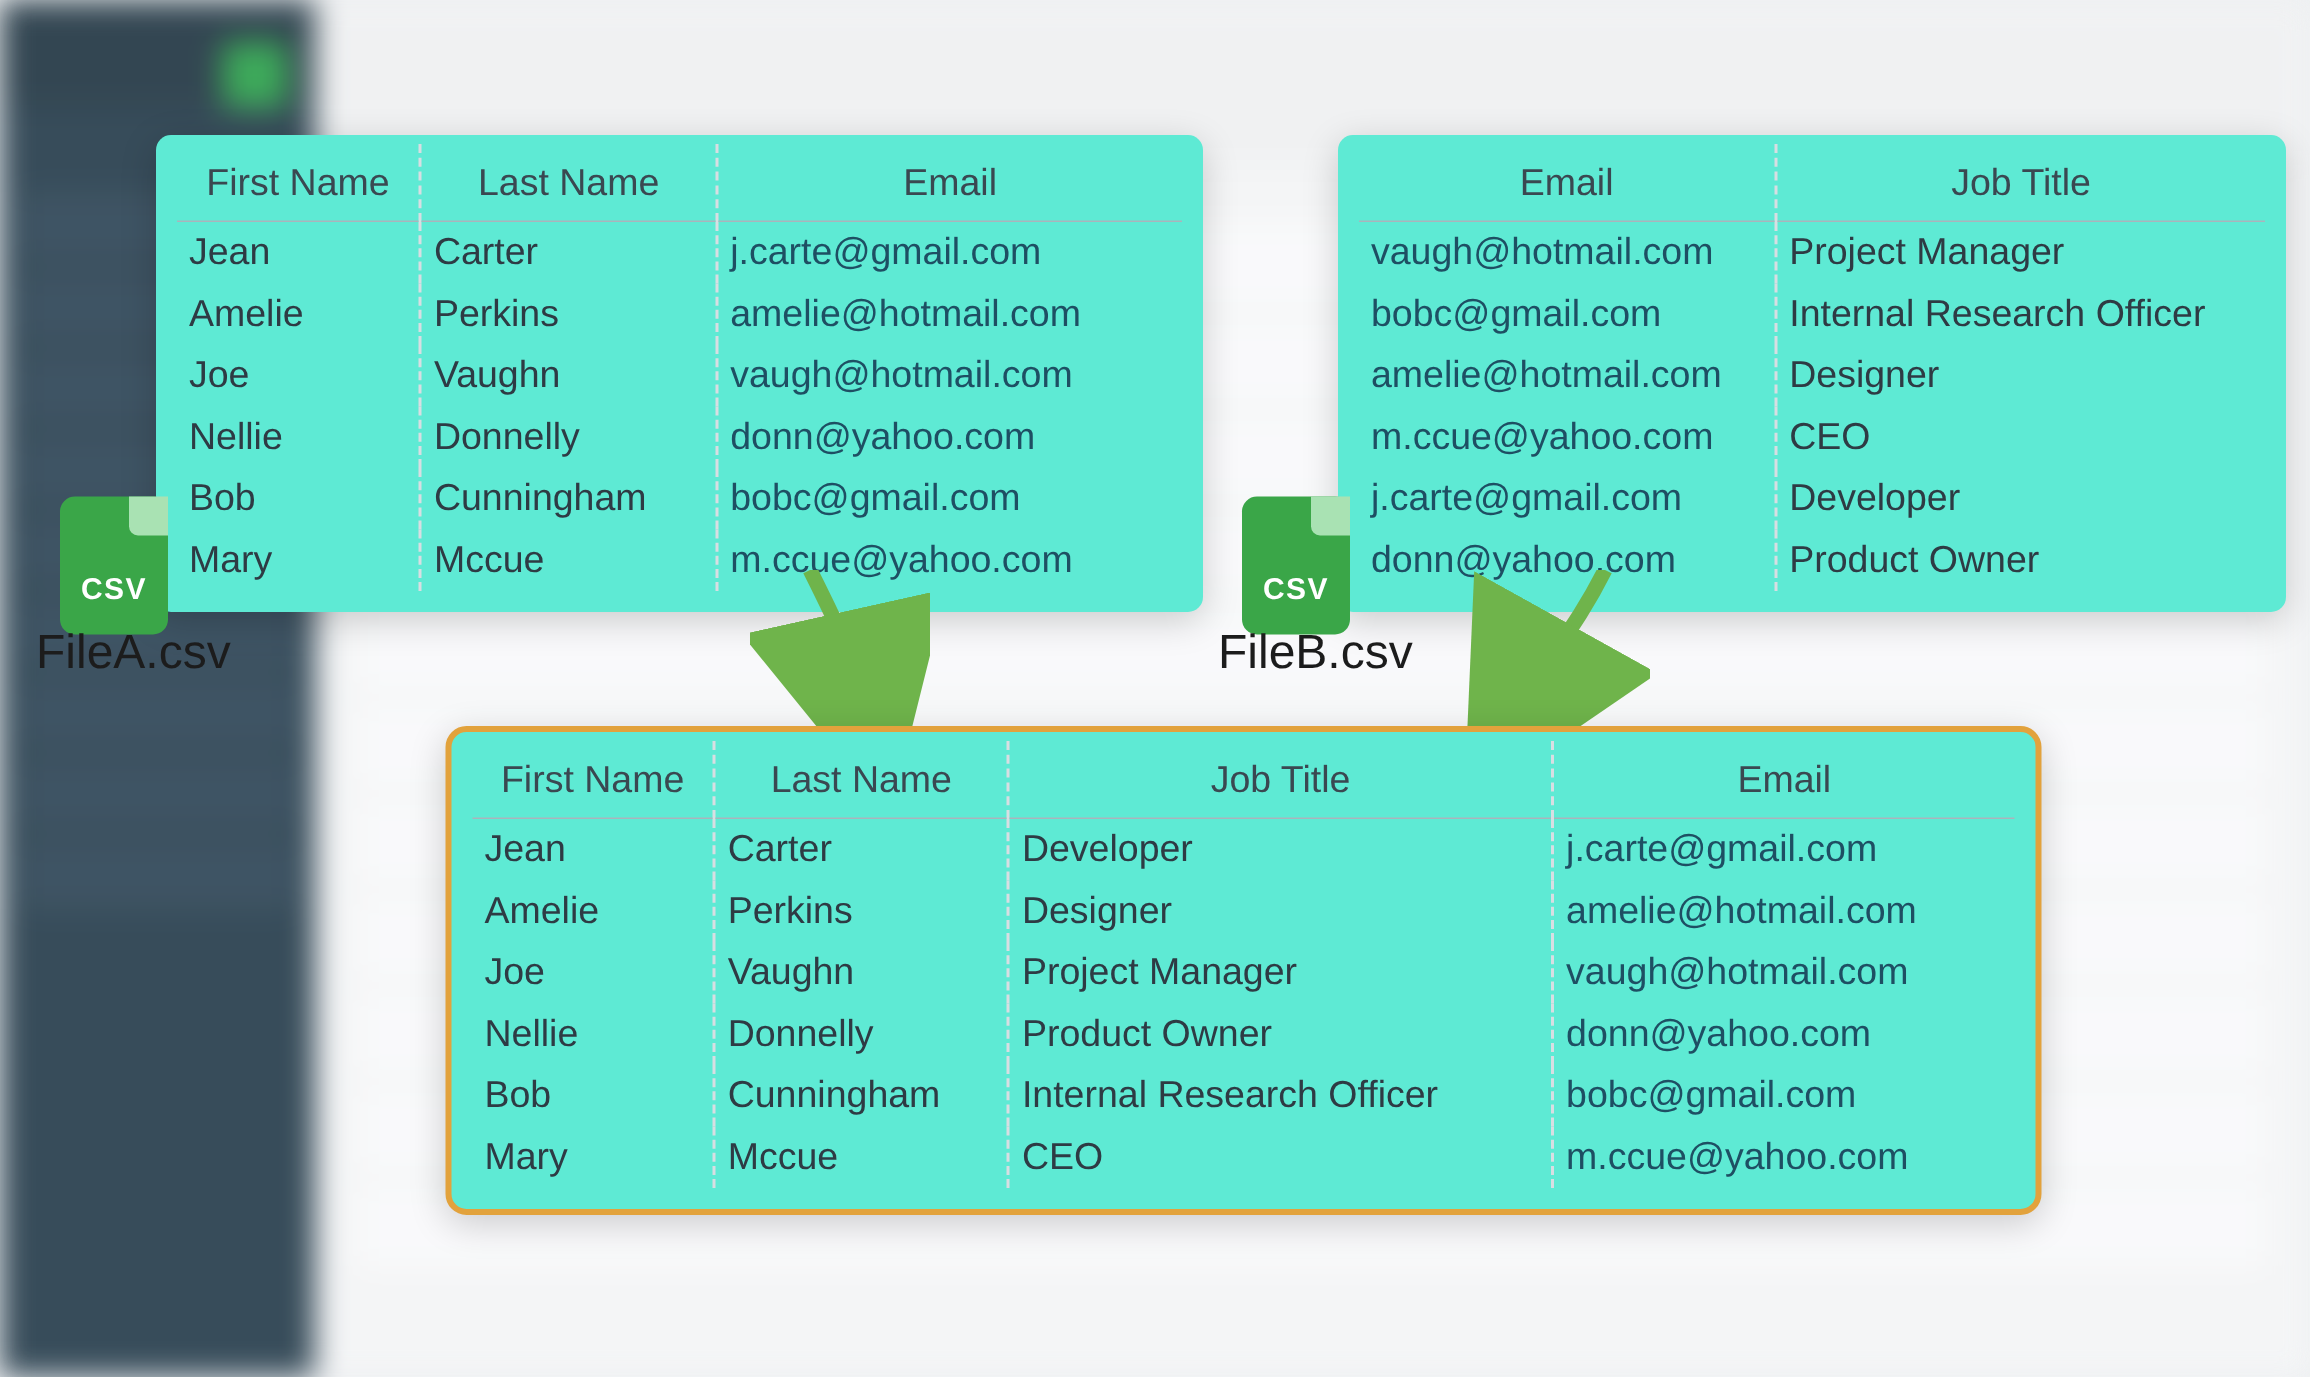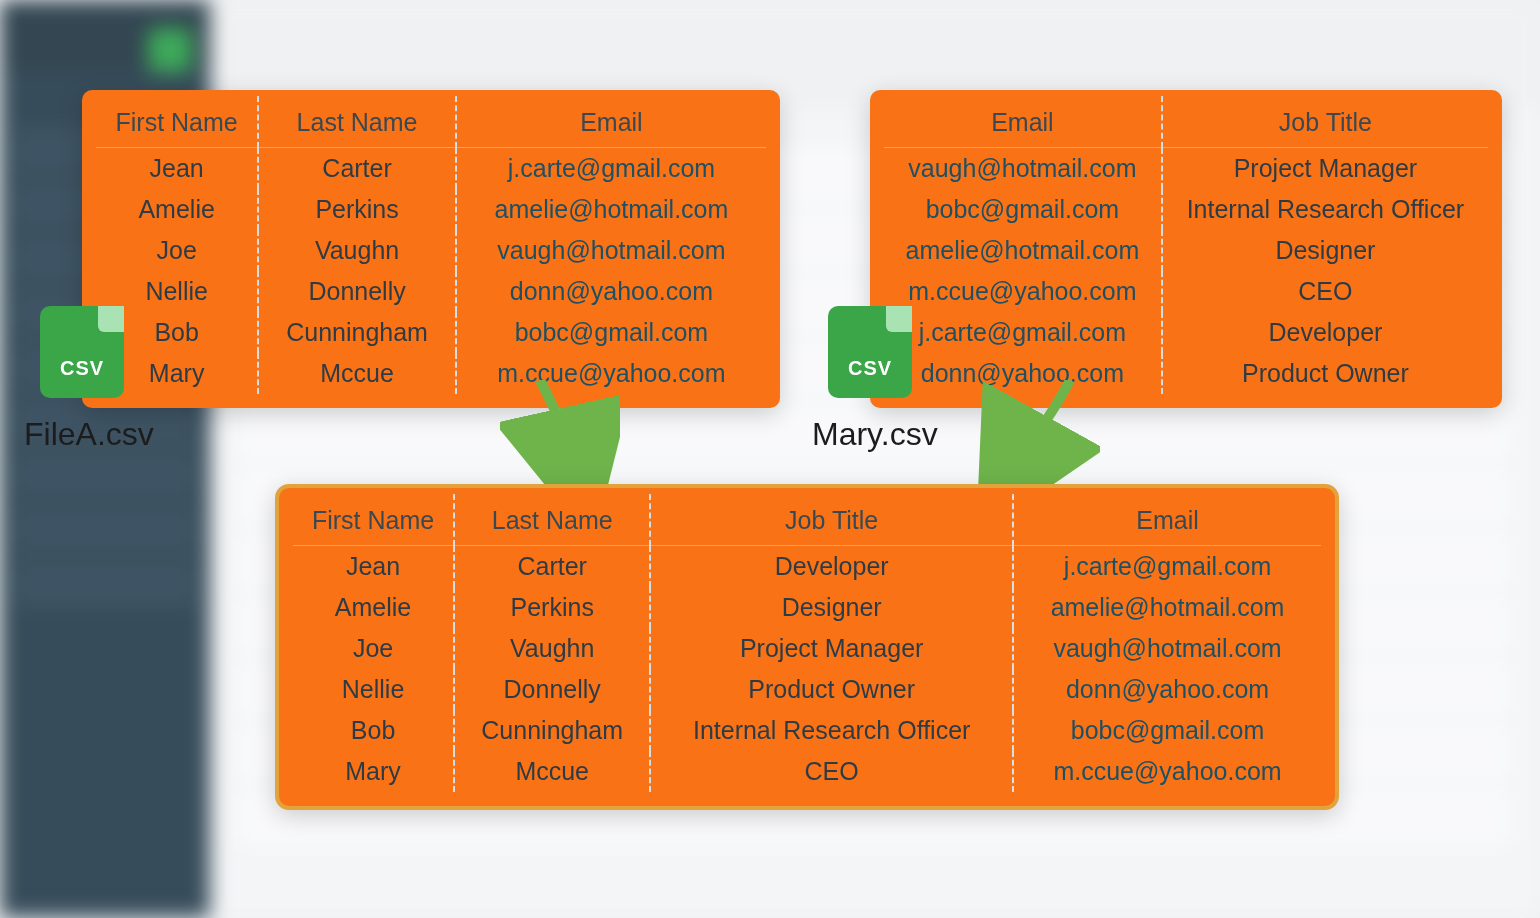--- a/index.html
+++ b/index.html
@@ -6,29 +6,29 @@
 .bg{position:absolute;inset:0;filter:blur(10px);opacity:.9;}
 .sidebar{position:absolute;left:0;top:0;width:210px;height:100%;background:#243b4a;}
 .sidebar .top{height:70px;background:#1f3441;}
 .sidebar .searchbtn{position:absolute;right:18px;top:28px;width:44px;height:44px;background:#2aa34a;border-radius:6px;}
 .sidebar .item{height:46px;margin:8px 14px;background:#31495a;border-radius:4px;opacity:.7;}
 .main{position:absolute;left:210px;right:0;top:0;bottom:0;background:#f5f6f7;}
 .main .hdr{height:110px;background:#f1f2f3;}
 .main .row{height:54px;margin:0 30px 10px 30px;background:#ffffff;border-radius:4px;opacity:.6;}
 
 .fg{position:absolute;inset:0;}
-.card{position:absolute;background:#f97316;border-radius:10px;box-shadow:0 6px 24px rgba(0,0,0,.18);}
+.card{position:absolute;background:#5eead4;border-radius:10px;box-shadow:0 6px 24px rgba(0,0,0,.18);margin-left:22px;}
 .tbl{width:100%;border-collapse:collapse;font-size:25px;color:#2e3b44;}
 .tbl th{font-weight:400;color:#3a4851;padding:12px 4px 10px 4px;border-bottom:1px solid #aab4bb;text-align:center;}
-.tbl td{padding:6px 8px;text-align:center;border-right:2px dashed #d8dee2;}
+.tbl td{padding:6px 8px;text-align:left;border-right:2px dashed #d8dee2;}
 .tbl td:last-child,.tbl th:last-child{border-right:none;}
 .tbl th{border-right:2px dashed #d8dee2;}
 .email{font-weight:400;color:#1e4f63;}
 .mergecard{border:4px solid #e2a23c;border-radius:14px;}
-.csvicon{position:absolute;width:84px;height:92px;}
+.csvicon{position:absolute;width:72px;height:92px;margin-top:25px;}
 .csvicon .body{position:absolute;inset:0;background:#3aa648;border-radius:10px;}
 .csvicon .fold{position:absolute;right:0;top:0;width:26px;height:26px;background:#a9e2b3;border-bottom-left-radius:6px;}
 .csvicon .txt{position:absolute;left:0;right:0;bottom:18px;text-align:center;color:#fff;font-weight:700;font-size:20px;letter-spacing:1px;}
 .filelabel{position:absolute;font-size:32px;color:#1c1c1c;font-weight:500;}
 .arrow{position:absolute;}
 </style>
 </head>
 <body>
 
 <div class="bg">
@@ -151,21 +151,21 @@
       <div class="fold"></div>
     <div class="txt">CSV</div>
   </div>
   <div class="filelabel" style="left:24px;top:416px;">FileA.csv</div>
 
   <div class="csvicon" style="left:828px;top:306px;">
     <div class="body"></div>
       <div class="fold"></div>
     <div class="txt">CSV</div>
   </div>
-  <div class="filelabel" style="left:812px;top:416px;">Mary.csv</div>
+  <div class="filelabel" style="left:812px;top:416px;">FileB.csv</div>
 
   <svg class="arrow" style="left:500px;top:380px;width:120px;height:120px;" viewBox="0 0 120 120">
     <defs>
         <marker id="ah1" markerWidth="14" markerHeight="14" refX="7" refY="7" orient="auto">
           <path d="M0,0 L14,7 L0,14 Z" fill="#6fb44b"></path>
         </marker>
       </defs>
     <path d="M40,0 C60,40 70,60 78,96" stroke="#6fb44b" stroke-width="10" fill="none" marker-end="url(#ah1)"></path>
   </svg>
   <svg class="arrow" style="left:960px;top:380px;width:140px;height:120px;" viewBox="0 0 140 120">

